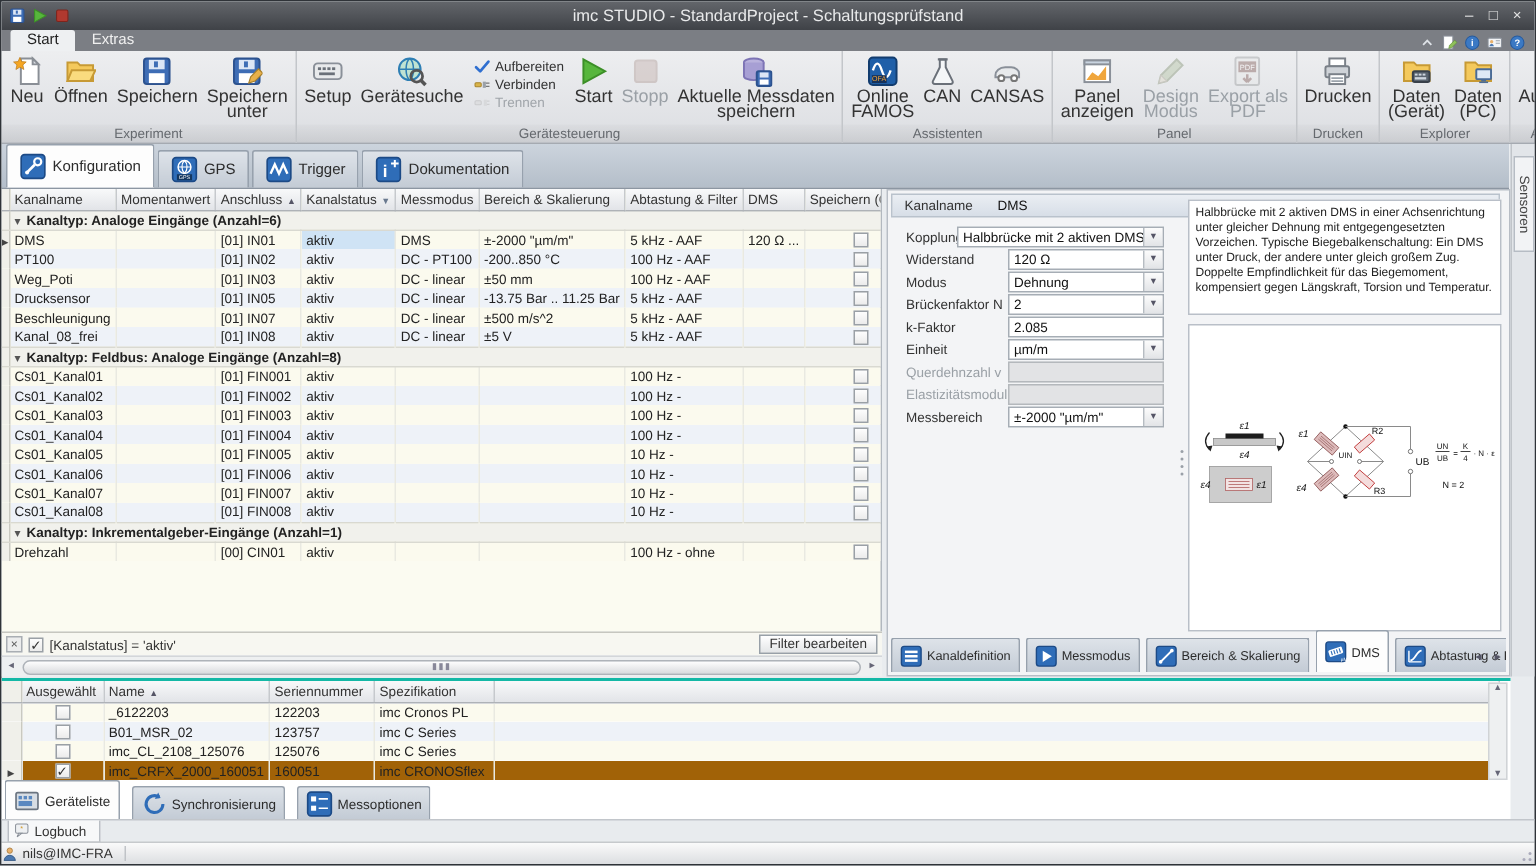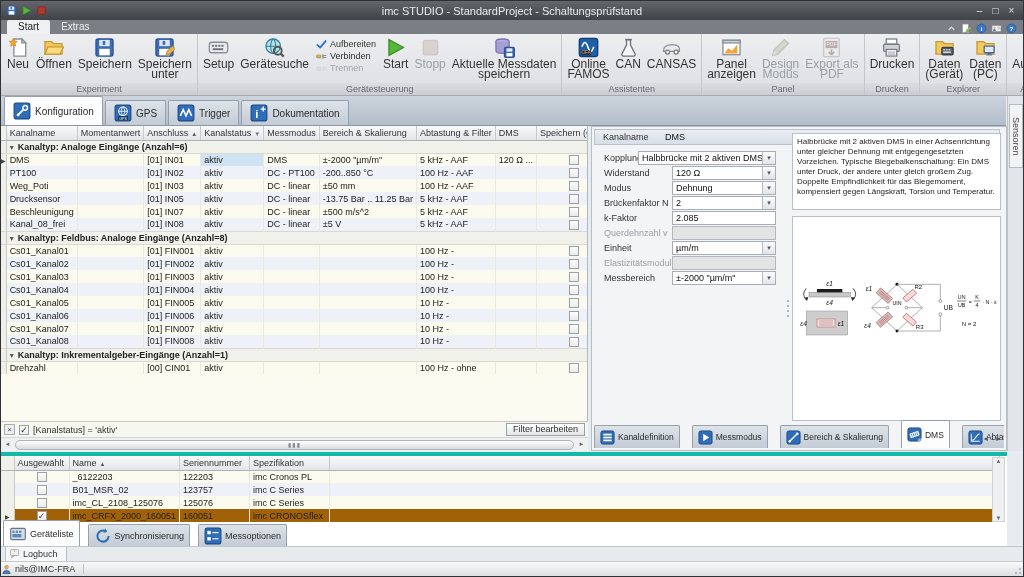--- a/index.html
+++ b/index.html
@@ -84,32 +84,32 @@
   .f-row.disabled .f-label{color:#9aa0a6}
   .f-field{position:absolute;left:78px;top:0;width:104px;height:14px;border:1px solid #a6adb5;background:#fff;font-size:9px;line-height:12px;padding:0 3px;overflow:hidden;white-space:nowrap;color:#111}
   .f-row.wide .f-field{left:44px;width:138px}
   .f-row.disabled .f-field{background:#e2e3e5;border-color:#b4b8bc}
   .f-field.sel::after{content:"▾";position:absolute;right:0;top:0;width:12px;height:12px;background:linear-gradient(#fcfcfc,#e2e4e7);border-left:1px solid #b6bcc2;font-size:7px;color:#556;text-align:center;line-height:12px}
   .splitter-grip{position:absolute;left:193px;top:168px;width:5px;height:26px;display:flex;flex-direction:column;gap:3px;align-items:center;justify-content:center}
   .splitter-grip i{width:2px;height:2px;background:#9aa0a8;border-radius:1px}
   .desc-box{position:absolute;left:200px;top:6px;width:209px;height:77px;background:#fff;border:1px solid #b9bfc8;padding:3px 4px;font-size:8px;line-height:10px;color:#222;overflow:hidden}
   .diagram-box{position:absolute;left:200px;top:89px;width:209px;height:205px;background:#fff;border:1px solid #b9bfc8;overflow:hidden}
   .diagram-box svg{display:block;margin:34px auto 0;width:200px}
-  .dms-tabs{position:absolute;left:2px;bottom:2px;right:2px;height:29px;display:flex;align-items:flex-end;gap:12px;overflow:hidden}
+  .dms-tabs{position:absolute;left:2px;bottom:2px;right:2px;height:29px;display:flex;align-items:flex-end;gap:4px;overflow:hidden}
   .ptab{height:23px;display:flex;align-items:center;gap:3px;padding:0 5px;font-size:8.5px;color:#2c2c2c;background:linear-gradient(#dee3e9,#c3cbd5);border:1px solid #97a1ad;border-bottom:none;border-radius:2px 2px 0 0;white-space:nowrap;flex:none}
   .ptab.active{background:#fdfdfd;height:28px}
   .ptab .icon{width:15px;height:15px}
   .tab-arrows{position:absolute;right:2px;bottom:8px;font-size:7px;color:#556;letter-spacing:2px}
 
   
   .sensor-strip{position:absolute;left:1006px;top:95px;width:17px;height:355px;background:#e2e5e9;border-left:1px solid #c0c4c9}
   .sensor-tab{position:absolute;top:8px;left:1px;width:14px;height:64px;background:#f2f3f5;border:1px solid #b6bcc4;writing-mode:vertical-rl;font-size:9px;color:#444;text-align:center;line-height:12px}
 
   
-  .device-area{position:absolute;left:0;top:451px;width:1006px;height:94px;background:#fff;border-top:4px solid #14b8a6}
+  .device-area{position:absolute;left:0;top:451px;width:1006px;height:94px;background:#fff;border-top:2px solid #14b8a6}
   .device-area table.grid{font-size:9px}
   tr.dev-sel td{background:#a16207}
   .vscroll{position:absolute;right:2px;top:1px;width:13px;height:65px;background:#eef0f1;border:1px solid #d0d3d6;display:flex;flex-direction:column;justify-content:space-between;align-items:center;font-size:6px;color:#667}
   .device-tabs{position:absolute;left:2px;bottom:0;height:27px;display:flex;align-items:flex-end;gap:8px}
   .device-tabs .ptab{font-size:9px;height:22px}
   .device-tabs .ptab.active{height:26px}
   .device-tabs .icon{width:18px;height:18px}
 
   
   .logbuch-row{position:absolute;left:0;top:545px;right:0;height:15px;background:#e8ebee;border-top:1px solid #c2c6cb;display:flex;align-items:center;padding-left:4px}
@@ -777,27 +777,27 @@
         <div class="f-field sel"><span>Dehnung</span></div>
       </div>
       <div class="f-row">
         <span class="f-label">Brückenfaktor N</span>
         <div class="f-field sel"><span>2</span></div>
       </div>
       <div class="f-row">
         <span class="f-label">k-Faktor</span>
         <div class="f-field"><span>2.085</span></div>
       </div>
+      <div class="f-row">
+        <span class="f-label">Einheit</span>
+        <div class="f-field sel"><span>µm/m</span></div>
+      </div>
       <div class="f-row disabled">
         <span class="f-label">Querdehnzahl v</span>
         <div class="f-field"><span></span></div>
-      </div>
-      <div class="f-row">
-        <span class="f-label">Einheit</span>
-        <div class="f-field sel"><span>µm/m</span></div>
       </div>
       <div class="f-row disabled">
         <span class="f-label">Elastizitätsmodul E</span>
         <div class="f-field"><span></span></div>
       </div>
       <div class="f-row">
         <span class="f-label">Messbereich</span>
         <div class="f-field sel"><span>±-2000 "µm/m"</span></div>
       </div>
     </div>

